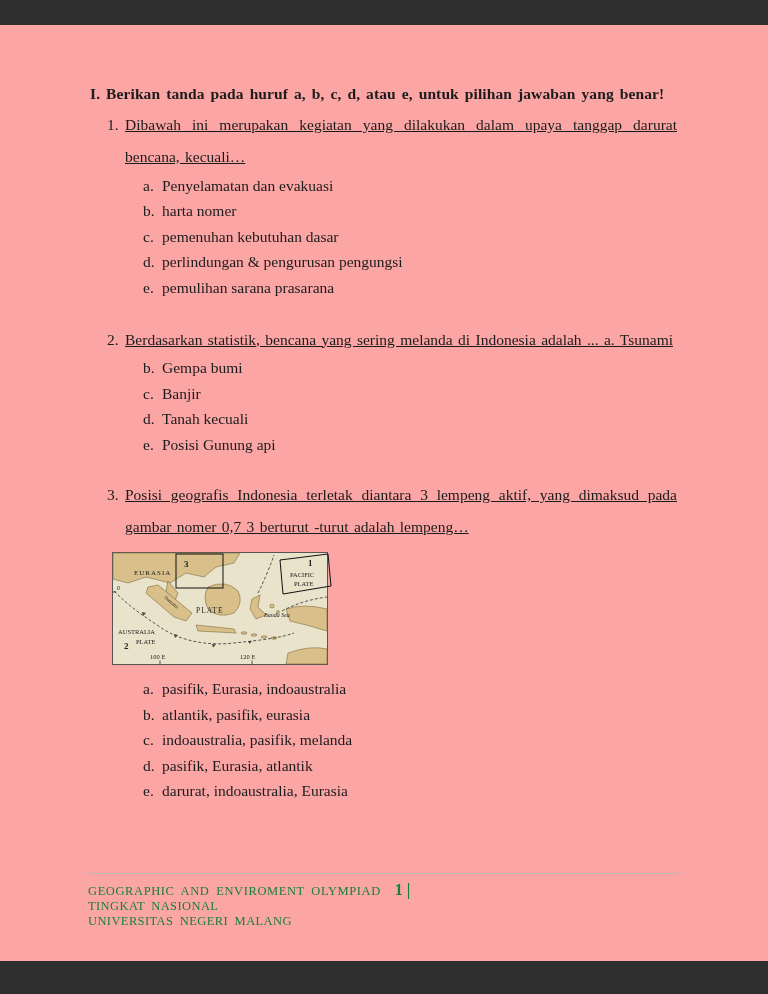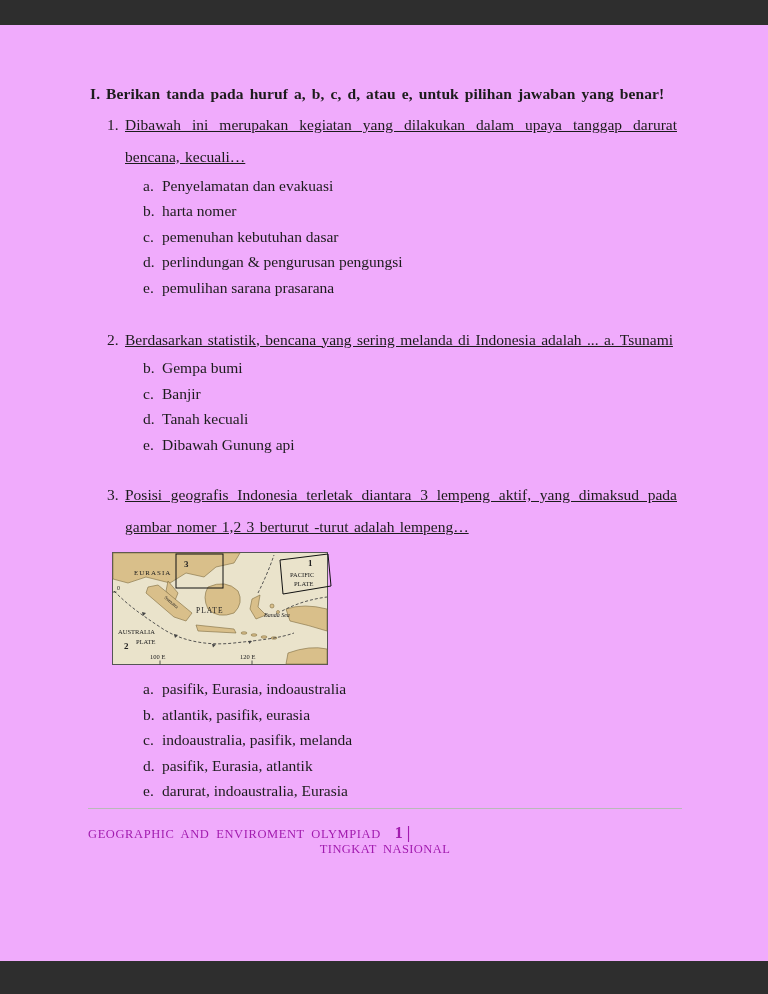--- a/index.html
+++ b/index.html
@@ -11,21 +11,21 @@
     color:#1c1c1c;
     overflow:hidden;
   }
   .bar { position:absolute; left:0; width:768px; background:#2e2e2e; }
   .bar.top { top:0; height:25px; }
   .bar.bottom { bottom:0; height:33px; }
 
   .content {
     position:absolute;
     top:25px; left:0; right:0; bottom:33px;
-    background:#f0abfc;
+    background:#fca5a5;
     padding:60px 88px 0 90px;
     font-size:15.5px;
   }
 
   .section-title {
     font-weight:bold;
     word-spacing:2px;
     letter-spacing:0.1px;
   }
 
@@ -41,32 +41,32 @@
   .option { display:flex; line-height:17px; margin-bottom:8.5px; }
   .opt-label { flex:none; width:19px; }
   .opt-text  { flex:1; }
 
   .map-figure { margin:8px 0 14px 22px; width:228px; }
   .map-figure svg { display:block; }
 
   .footer {
     position:absolute;
     left:88px;
-    top:808px;
+    top:873px;
     width:594px;
     border-top:1px solid #b9b9b9;
-    padding-top:16px;
+    padding-top:8px;
     font-size:12.5px;
     line-height:15px;
-    color:#a21caf;
+    color:#15803d;
   }
   .f-line1 { display:flex; align-items:baseline; }
   .f-olympiad { letter-spacing:0.6px; word-spacing:3px; }
   .f-pageno { font-weight:bold; font-size:16px; margin-left:14px; }
-  .f-line { letter-spacing:0.4px; word-spacing:3px;text-align:center; }
+  .f-line { letter-spacing:0.4px; word-spacing:3px; }
 
   .map-label { fill:#222; }
 </style>
 </head>
 <body>
 
 <div class="bar top"></div>
 
 <div class="content">
 
@@ -114,29 +114,29 @@
       <div class="option">
         <span class="opt-label">c.</span>
         <span class="opt-text">Banjir</span>
       </div>
       <div class="option">
         <span class="opt-label">d.</span>
         <span class="opt-text">Tanah kecuali</span>
       </div>
       <div class="option">
         <span class="opt-label">e.</span>
-        <span class="opt-text">Dibawah Gunung api</span>
+        <span class="opt-text">Posisi Gunung api</span>
       </div>
     </div>
   </div>
 
   <div class="question q3">
     <div class="q-head">
       <span class="q-num">3.</span>
-      <span class="q-text">Posisi geografis Indonesia terletak diantara 3 lempeng aktif, yang dimaksud pada gambar nomer 1,2 3 berturut -turut adalah lempeng…</span>
+      <span class="q-text">Posisi geografis Indonesia terletak diantara 3 lempeng aktif, yang dimaksud pada gambar nomer 0,7 3 berturut -turut adalah lempeng…</span>
     </div>
 
     <div class="map-figure">
       <svg width="228" height="116" viewBox="0 0 228 116" xmlns="http://www.w3.org/2000/svg">
 
         <rect x="0.5" y="2.5" width="215" height="112" fill="#eae3cb" stroke="#555" stroke-width="1"></rect>
 
         <g fill="#d9bf8a" stroke="#7e6b3f" stroke-width="0.6">
           <path d="M1,3 L128,3 L122,13 L104,17 L92,27 L74,23 L58,33 L34,27 L16,33 L1,29 Z"></path>
           <path d="M56,31 L66,43 L62,53 L54,41 Z"></path>
@@ -217,15 +217,16 @@
   </div>
 
 </div>
 
 <div class="footer">
   <div class="f-line1">
     <span class="f-olympiad">GEOGRAPHIC AND ENVIROMENT OLYMPIAD</span>
     <span class="f-pageno">1 |</span>
   </div>
   <div class="f-line">TINGKAT NASIONAL</div>
+  <div class="f-line">UNIVERSITAS NEGERI MALANG</div>
 </div>
 
 <div class="bar bottom"></div>
 
 </body></html>

